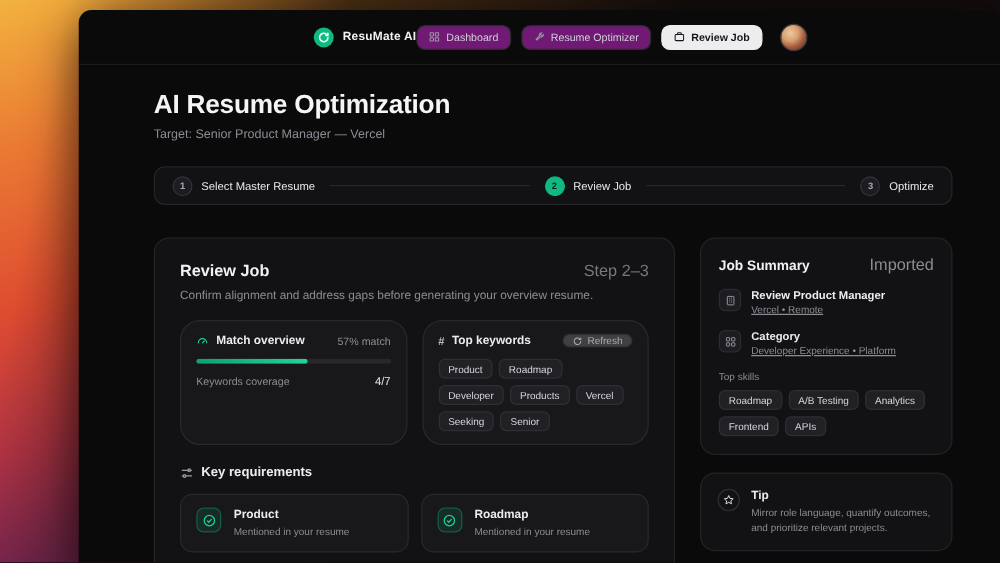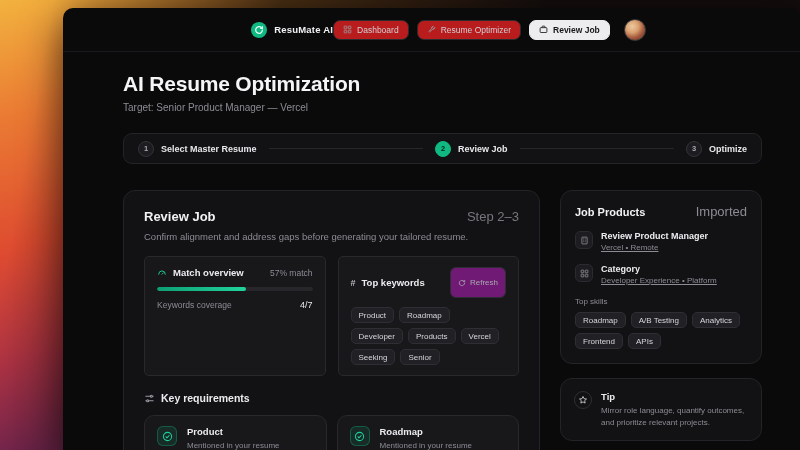--- a/index.html
+++ b/index.html
@@ -18,64 +18,64 @@
     box-shadow:0 12px 40px rgba(0,0,0,.65); }
 
   
   .nav { height:44px; display:flex; align-items:center; justify-content:center;
     padding:0 26px 0 60px; border-bottom:1px solid #1b1b1f; }
   .brand { display:flex; align-items:center; gap:7px; }
   .brand-mark { width:16px; height:16px; border-radius:50%; background:#10b981;
     display:flex; align-items:center; justify-content:center; color:#04211a; }
   .brand-name { font-size:9.5px; font-weight:700; color:#f2f2f4; letter-spacing:.2px; }
   .nav-right { display:flex; align-items:center; gap:8px; }
-  .nav-pill { display:flex; align-items:center; gap:5px; background:#b91c1c; border:1px solid #2a2a2f;
+  .nav-pill { display:flex; align-items:center; gap:5px; background:#701a75; border:1px solid #2a2a2f;
     border-radius:7px; padding:4px 9px; font-size:8.5px; color:#cfcfd6; cursor:pointer; }
   .nav-pill.active { background:#ededef; border-color:#ededef; color:#17171a; font-weight:700; }
   .avatar { width:22px; height:22px; border-radius:50%; margin-left:6px; border:1px solid #3a3a40;
     background:radial-gradient(circle at 36% 32%, #ecc9a0 0%, #d9a070 34%, #a3583c 62%, #59291d 100%); }
 
   
   .page { padding:20px 38px 0 60px; }
   .page-title { font-size:21px; font-weight:700; color:#f5f5f7; letter-spacing:-.2px; }
   .page-subtitle { margin-top:6px; font-size:10px; color:#8c8c95; }
 
   
   .stepper { margin-top:20px; height:31px; background:#121214; border:1px solid #232328;
     border-radius:9px; display:flex; align-items:center; padding:0 14px; }
   .step { display:flex; align-items:center; gap:7px; cursor:pointer; }
   .step-dot { width:16px; height:16px; border-radius:50%; background:#1d1d21; border:1px solid #333338;
     display:flex; align-items:center; justify-content:center; font-size:7.5px; color:#a9a9b1; font-weight:700; }
   .step.active .step-dot { background:#10b981; border-color:#10b981; color:#06231b; }
-  .step-label { font-size:9px; font-weight:700; color:#e8e8ec; white-space:nowrap; }
+  .step-label { font-size:9px; font-weight:400; color:#e8e8ec; white-space:nowrap; }
   .step-line { flex:1; height:1px; background:#26262b; margin:0 12px; }
 
   
   .main { display:flex; gap:20px; margin-top:26px; align-items:flex-start; }
   .card { background:#121214; border:1px solid #232328; border-radius:12px; }
   .review-card { flex:1; padding:18px 20px 20px; }
   .review-head { display:flex; justify-content:space-between; align-items:baseline; }
   .review-title { font-size:13px; font-weight:700; color:#f2f2f4; }
   .step-indicator { font-size:13px; color:#77777f; }
   .review-sub { margin-top:7px; font-size:9.5px; color:#8c8c95; }
 
   .panels { display:flex; gap:12px; margin-top:14px; }
-  .panel { flex:1; background:#18181b; border:1px solid #28282d; border-radius:5px; padding:10px 12px; }
+  .panel { flex:1; background:#18181b; border:1px solid #28282d; border-radius:16px; padding:10px 12px; }
   .panel-head { display:flex; align-items:center; gap:6px; }
   .panel-title { font-size:9.5px; font-weight:700; color:#ececf0; }
   .panel-right { margin-left:auto; font-size:8.5px; color:#8c8c95; }
   .icon-dim { color:#9a9aa2; display:flex; }
   .progress-track { margin-top:9px; height:4px; border-radius:2px; background:#26262b; overflow:hidden; }
   .progress-fill { height:100%; border-radius:2px; background:linear-gradient(90deg,#0e9f74,#21d39c); }
   .coverage-row { display:flex; justify-content:space-between; margin-top:9px; }
   .coverage-label { font-size:8.5px; color:#8c8c95; }
   .coverage-value { font-size:9px; color:#e8e8ec; font-weight:400; }
 
   .refresh-btn { margin-left:auto; display:flex; align-items:center; gap:4px; font-size:8px; color:#a9a9b1;
-    border:1px solid #2d2d33; background:#701a75; border-radius:6px; padding:10px 7px; cursor:pointer; }
+    border:1px solid #2d2d33; background:#404040; border-radius:6px; padding:0 7px; cursor:pointer; }
   .chips { display:flex; flex-wrap:wrap; gap:5px; margin-top:9px; }
   .chip { font-size:8px; color:#d6d6dc; background:#202025; border:1px solid #2e2e34;
     border-radius:5px; padding:2.5px 7px; white-space:nowrap; }
 
   .req-head { display:flex; align-items:center; gap:6px; margin-top:16px; }
   .req-title { font-size:10.5px; font-weight:700; color:#ececf0; }
   .req-grid { display:grid; grid-template-columns:1fr 1fr; gap:10px; margin-top:11px; }
   .req-card { background:#18181b; border:1px solid #28282d; border-radius:10px; padding:10px 12px;
     display:flex; gap:10px; align-items:flex-start; }
   .req-icon { width:20px; height:20px; border-radius:6px; flex-shrink:0;
@@ -178,21 +178,21 @@
       </div>
     </div>
 
     <div class="main">
 
       <div class="card review-card">
         <div class="review-head">
           <span class="review-title">Review Job</span>
           <span class="step-indicator">Step 2–3</span>
         </div>
-        <div class="review-sub">Confirm alignment and address gaps before generating your tailored resume.</div>
+        <div class="review-sub">Confirm alignment and address gaps before generating your overview resume.</div>
 
         <div class="panels">
 
           <div class="panel">
             <div class="panel-head">
               <span class="icon-dim">
                 <svg width="10" height="10" viewBox="0 0 24 24" fill="none" stroke="#1fcf99" stroke-width="2.2" stroke-linecap="round">
                   <path d="M4 15a8 8 0 0 1 16 0"></path>
                     <path d="M12 15l3.5-3.5"></path>
                 </svg>
@@ -271,21 +271,21 @@
               <div class="req-desc">Mentioned in your resume</div>
             </div>
           </div>
 
         </div>
       </div>
 
       <div class="side">
         <div class="card summary-card">
           <div class="summary-head">
-            <span class="summary-title">Job Products</span>
+            <span class="summary-title">Job Summary</span>
             <span class="imported-badge">Imported</span>
           </div>
           <div class="summary-item">
             <span class="summary-icon">
               <svg width="9" height="9" viewBox="0 0 24 24" fill="none" stroke="currentColor" stroke-width="2">
                 <rect x="5" y="3" width="14" height="18" rx="1"></rect>
                   <path d="M9 7h2M13 7h2M9 11h2M13 11h2M9 15h2M13 15h2"></path>
               </svg>
             </span>
             <div>

